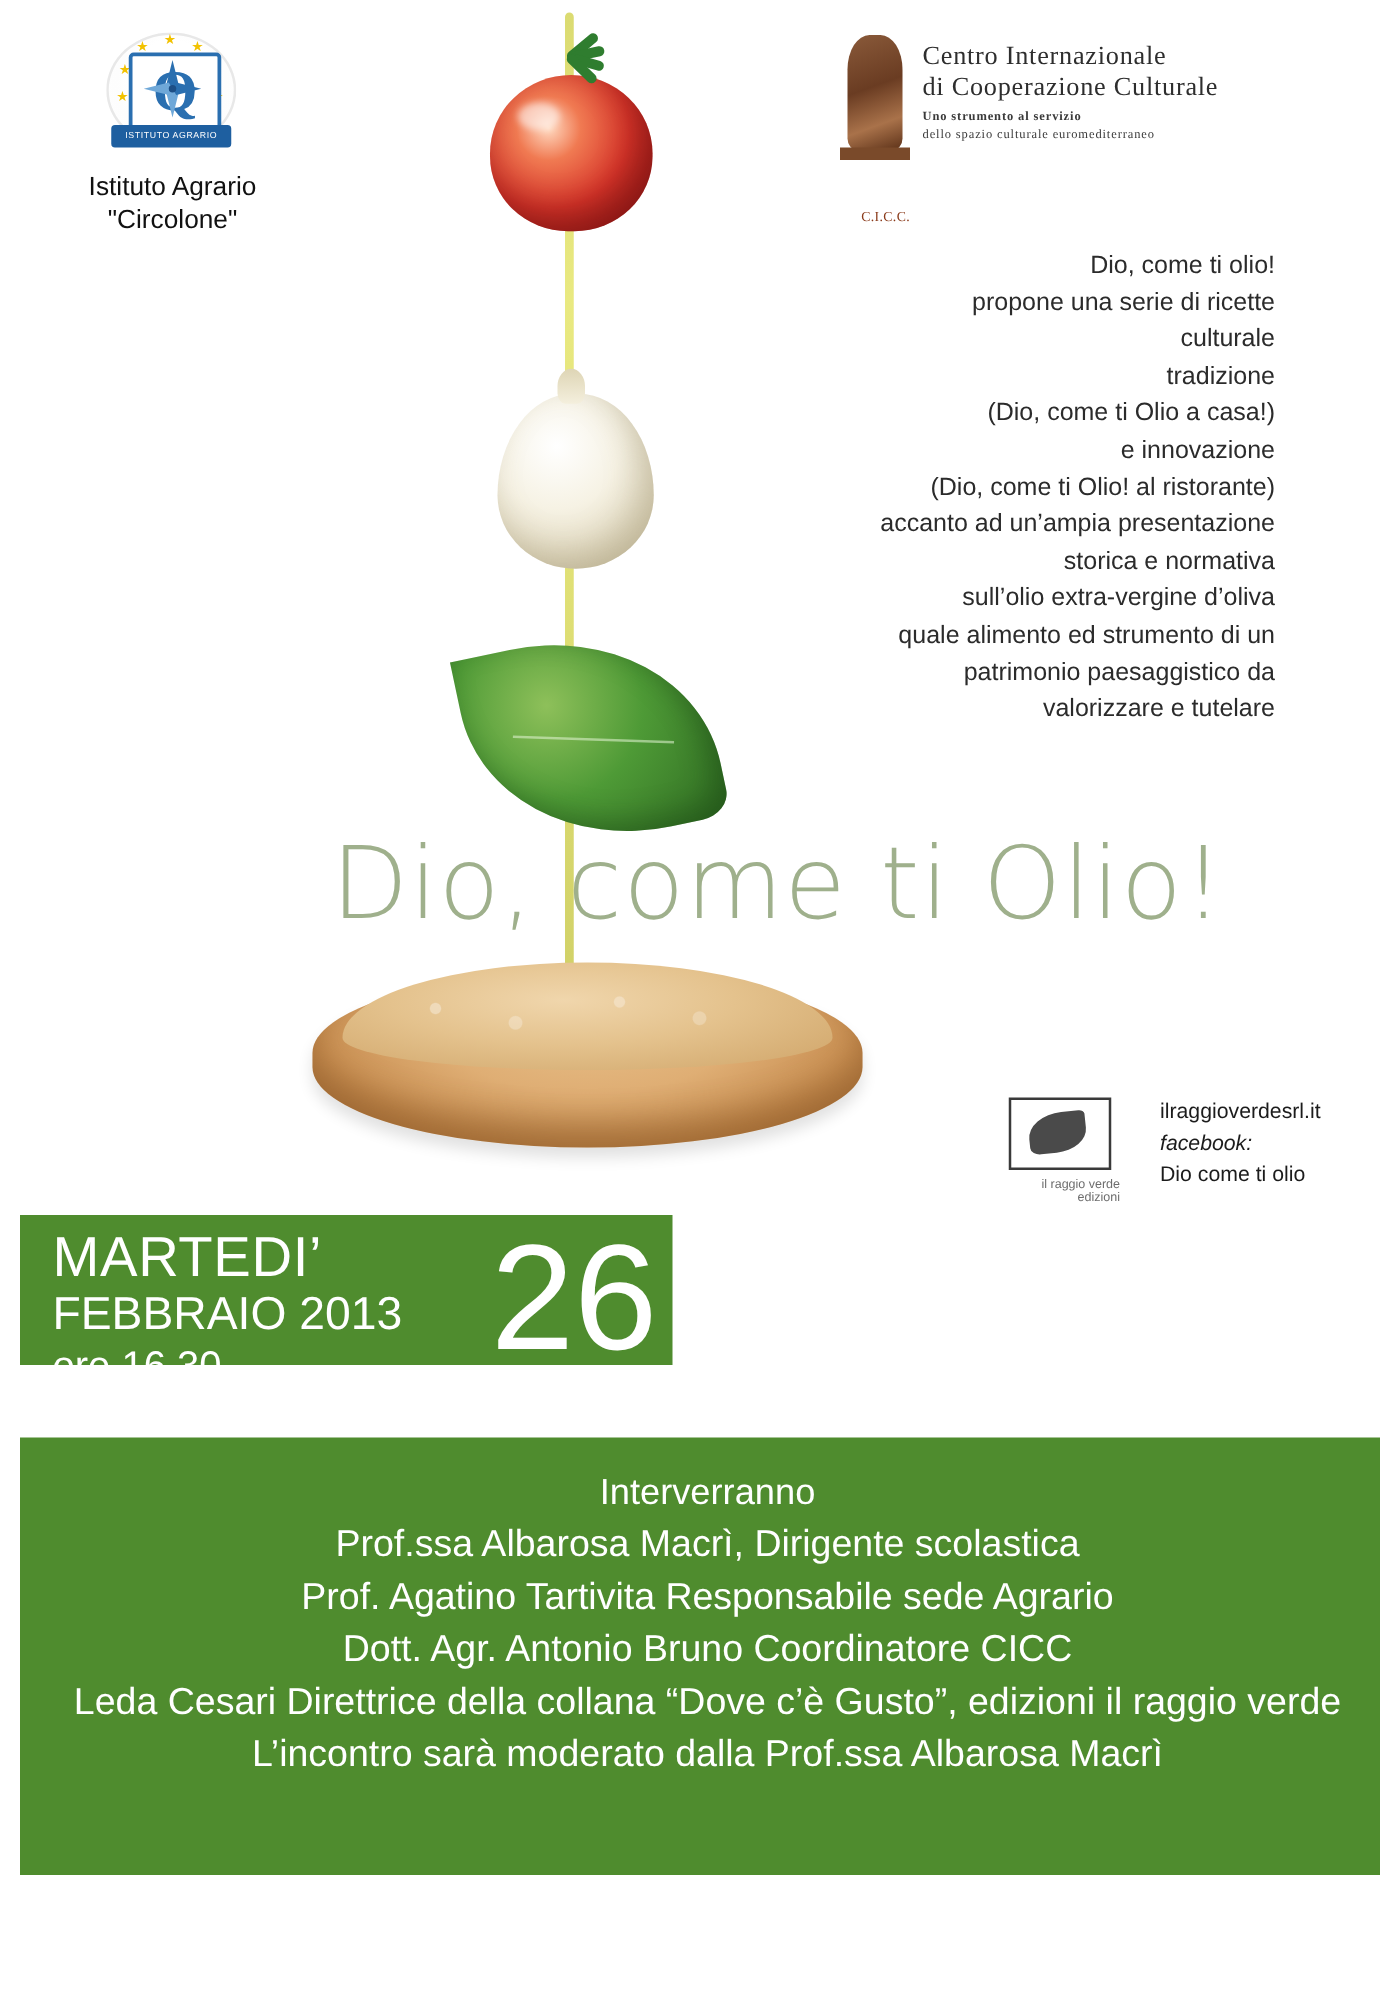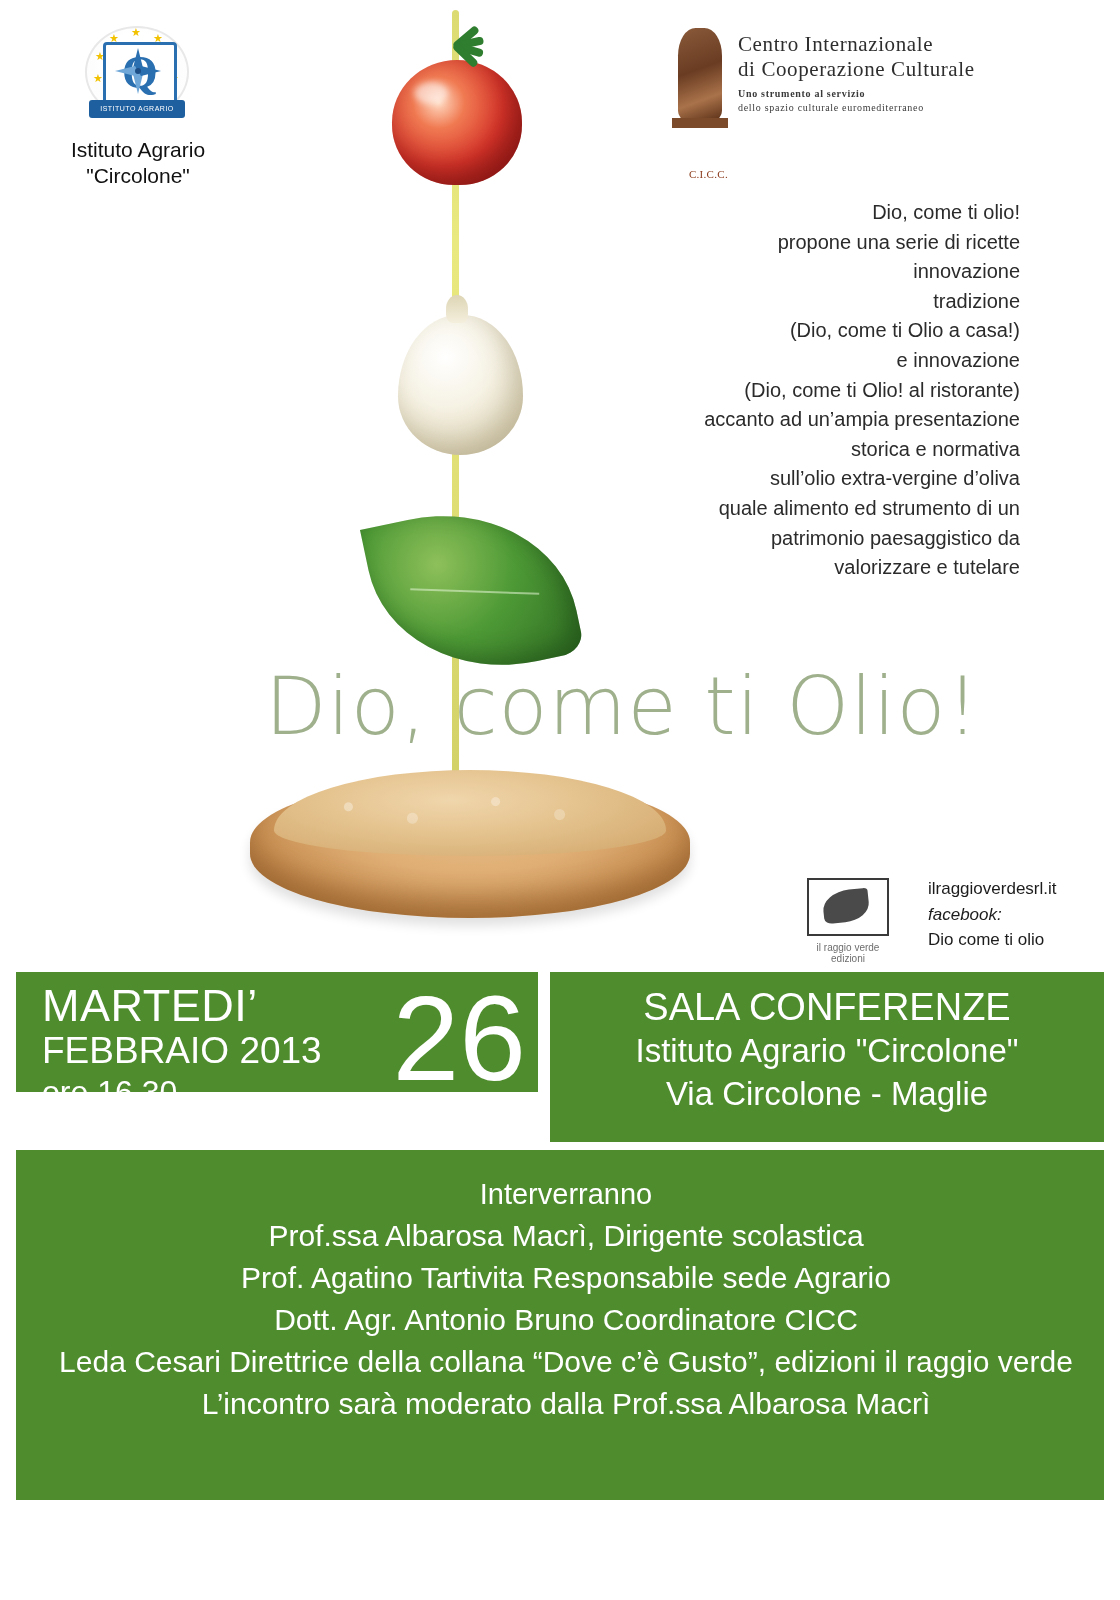--- a/index.html
+++ b/index.html
@@ -298,21 +298,21 @@
     font-weight: 300;
     white-space: nowrap;
   }
 
   
   .pub-logo {
     position: absolute;
     left: 800px;
     top: 878px;
     width: 96px;
-    text-align: center;
+    text-align: right;
   }
   .pub-logo .frame {
     width: 78px; height: 54px;
     margin: 0 auto;
     border: 2px solid #3a3a3a;
     background: #ffffff;
     position: relative;
   }
   .pub-logo .frame .bird {
     position: absolute;
@@ -478,21 +478,21 @@
     <div class="bread">
       <div class="body"></div>
       <div class="top"></div>
       <div class="crumbs"></div>
     </div>
   </div>
 
   <div class="blurb">
     <div>Dio, come ti olio!</div>
     <div>propone una serie di ricette</div>
-    <div>innovazione</div>
+    <div>culturale</div>
     <div>tradizione</div>
     <div>(Dio, come ti Olio a casa!)</div>
     <div>e innovazione</div>
     <div>(Dio, come ti Olio! al ristorante)</div>
     <div>accanto ad un’ampia presentazione</div>
     <div>storica e normativa</div>
     <div>sull’olio extra-vergine d’oliva</div>
     <div>quale alimento ed strumento di un</div>
     <div>patrimonio paesaggistico da</div>
     <div>valorizzare e tutelare</div>
@@ -515,25 +515,20 @@
 
   <div class="bar-date">
     <div class="left">
       <div class="day-label">MARTEDI’</div>
       <div class="month">FEBBRAIO 2013</div>
       <div class="time">ore 16,30</div>
     </div>
     <div class="daynum">26</div>
   </div>
 
-  <div class="bar-place">
-    <div class="l1">SALA CONFERENZE</div>
-    <div class="l2">Istituto Agrario "Circolone"</div>
-    <div class="l3">Via Circolone - Maglie</div>
-  </div>
 
   <div class="bar-speakers">
     <div class="lead">Interverranno</div>
     <div>Prof.ssa Albarosa Macrì, Dirigente scolastica</div>
     <div>Prof. Agatino Tartivita Responsabile sede Agrario</div>
     <div>Dott. Agr. Antonio Bruno Coordinatore CICC</div>
     <div>Leda Cesari Direttrice della collana “Dove c’è Gusto”, edizioni il raggio verde</div>
     <div>L’incontro sarà moderato dalla Prof.ssa Albarosa Macrì</div>
   </div>
 

